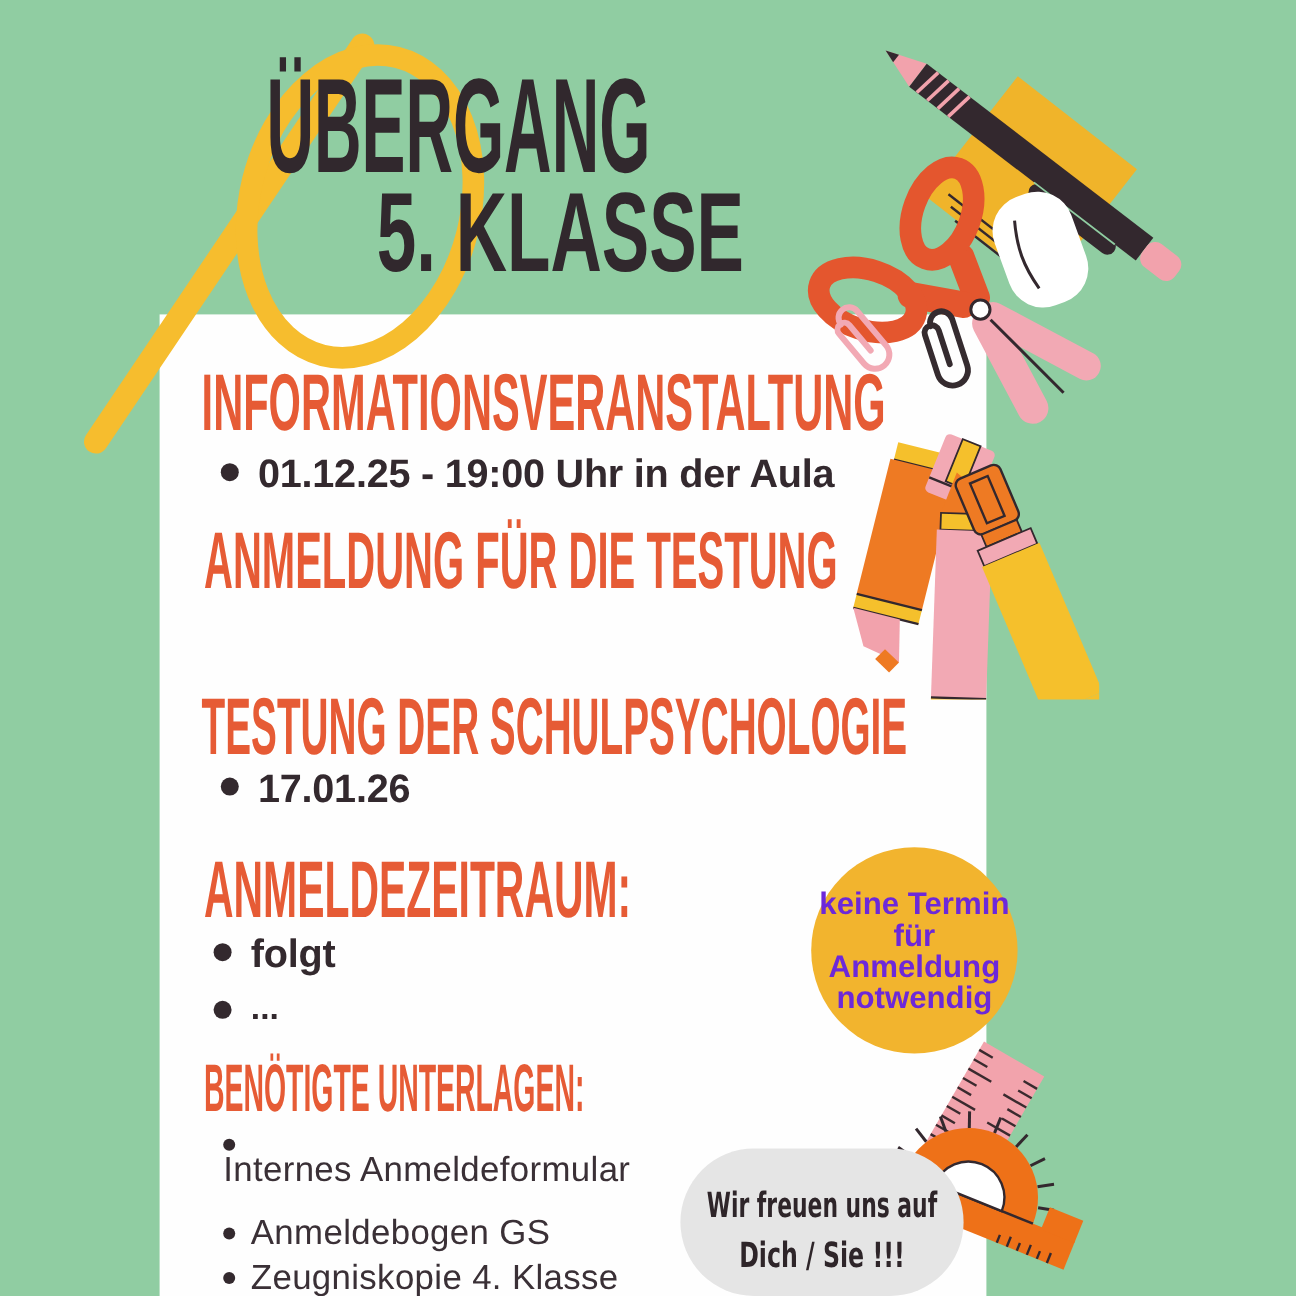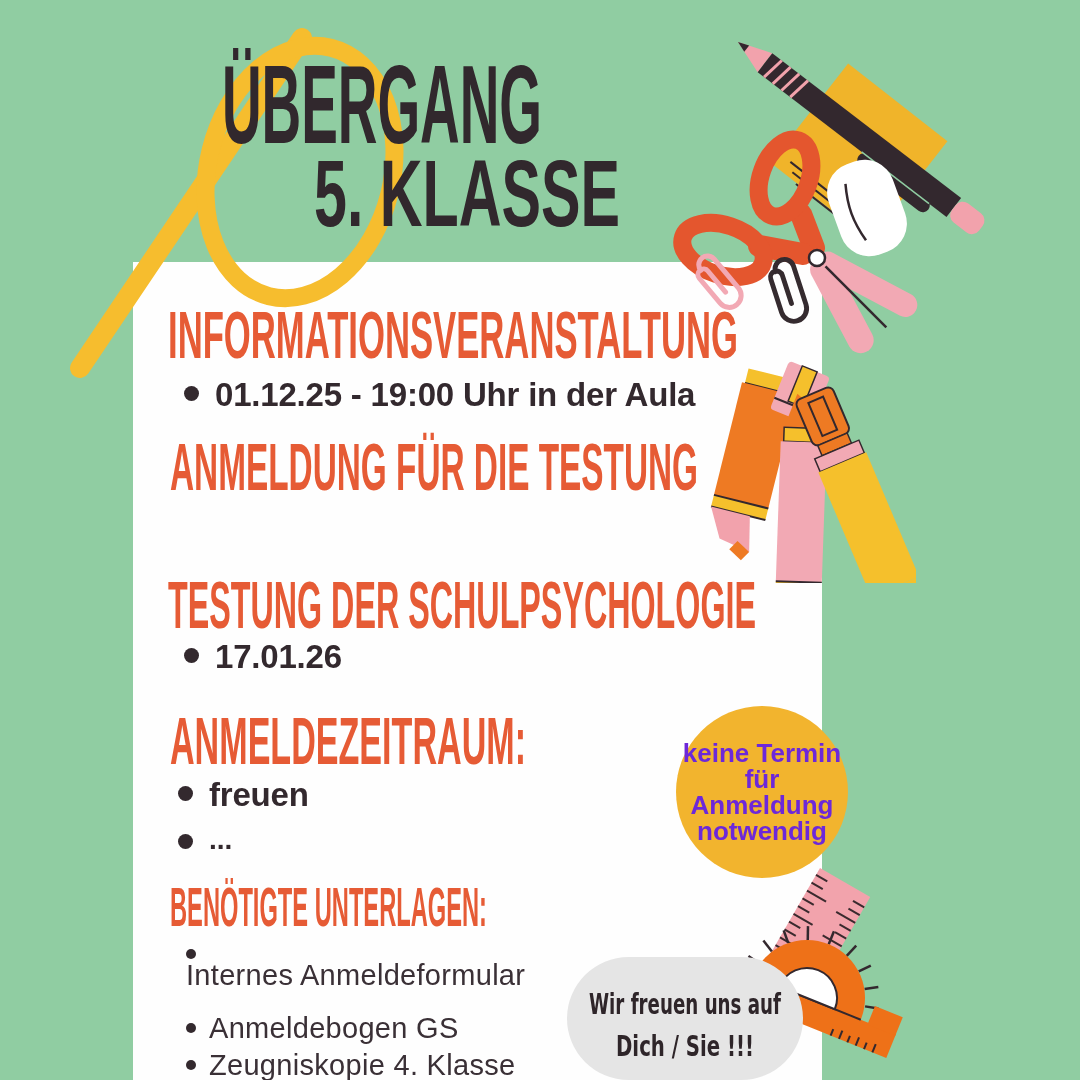--- a/index.html
+++ b/index.html
@@ -79,21 +79,21 @@
   <div class="row" style="left:184px; top:638px;">
     <span class="dot dot-big"></span>
     <span class="it-bold">17.01.26</span>
   </div>
 
   <svg class="hl" style="left:170px; top:707px;" width="370" height="72">
     <text class="t-orange" x="0" y="57" font-size="67" textLength="356" lengthAdjust="spacingAndGlyphs">ANMELDEZEITRAUM:</text>
   </svg>
   <div class="row" style="left:178px; top:776px;">
     <span class="dot dot-big"></span>
-    <span class="it-bold">freuen</span>
+    <span class="it-bold">folgt</span>
   </div>
   <div class="row" style="left:178px; top:824px;">
     <span class="dot dot-big"></span>
     <span class="it-regular">...</span>
   </div>
 
   <svg class="hl" style="left:170px; top:879px;" width="335" height="62">
     <text class="t-orange" x="0" y="47" font-size="56" textLength="317" lengthAdjust="spacingAndGlyphs">BENÖTIGTE UNTERLAGEN:</text>
   </svg>
   <div class="row" style="left:186px; top:938px;flex-direction:column;">

